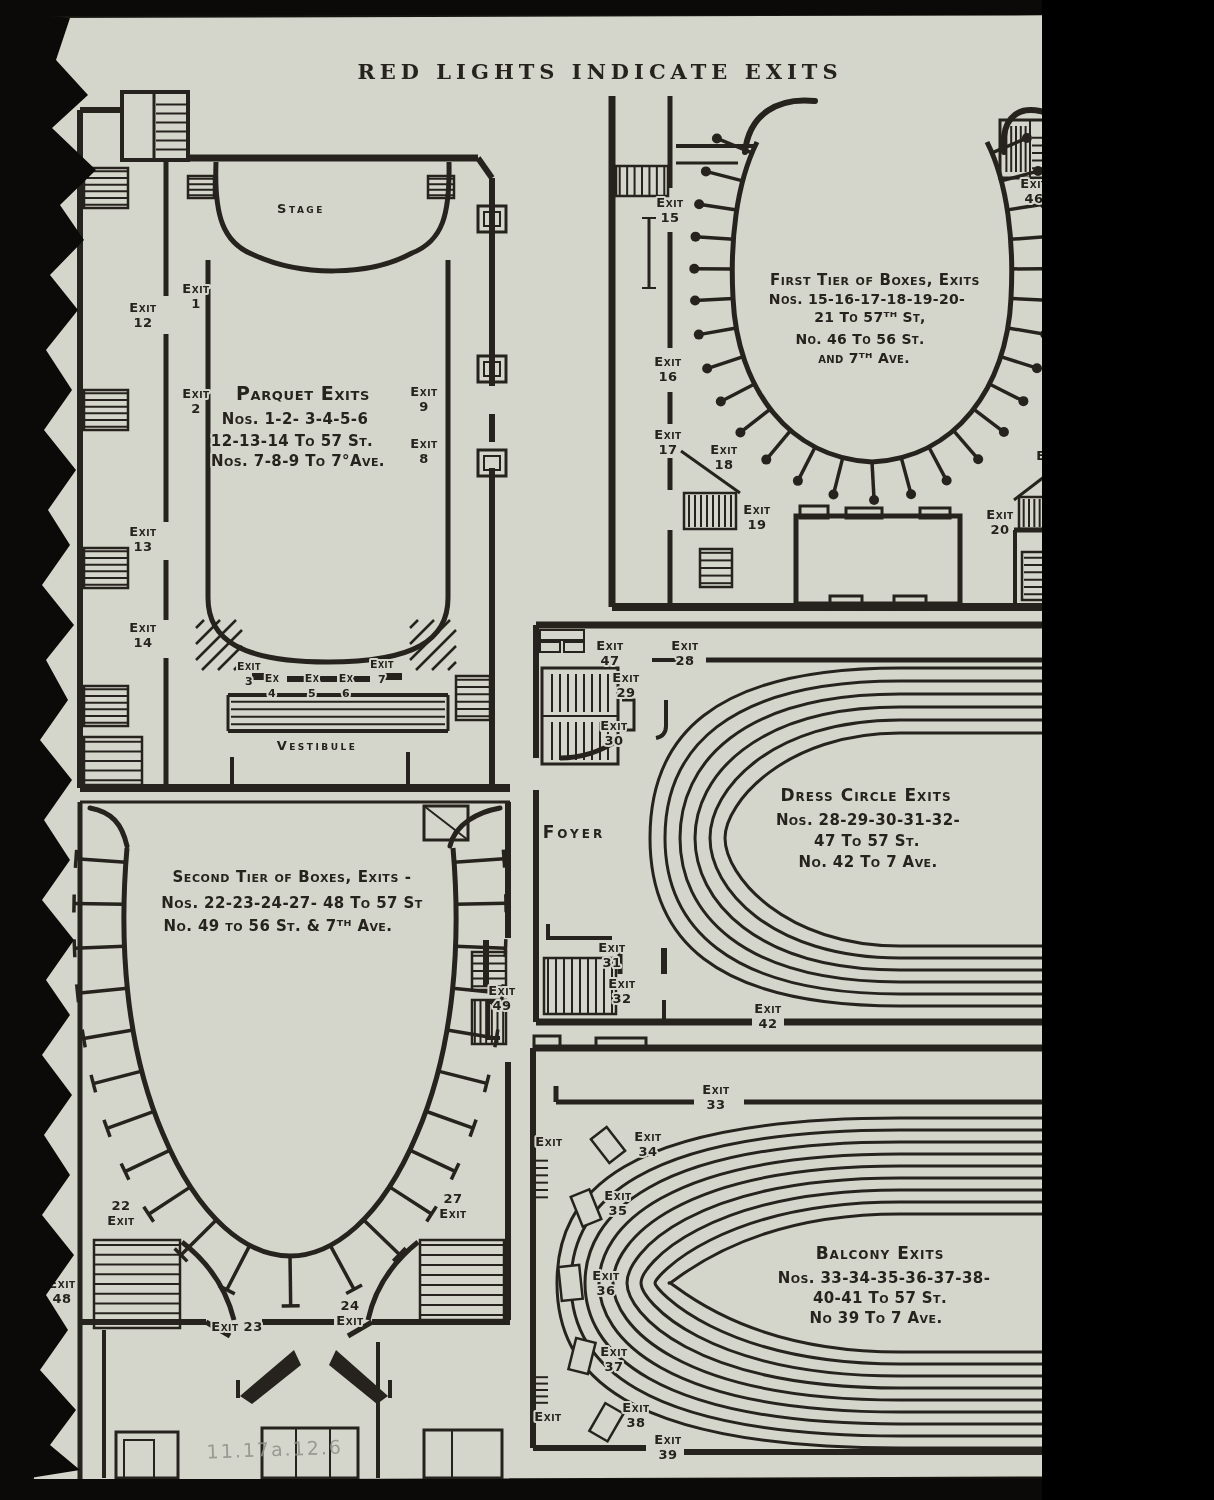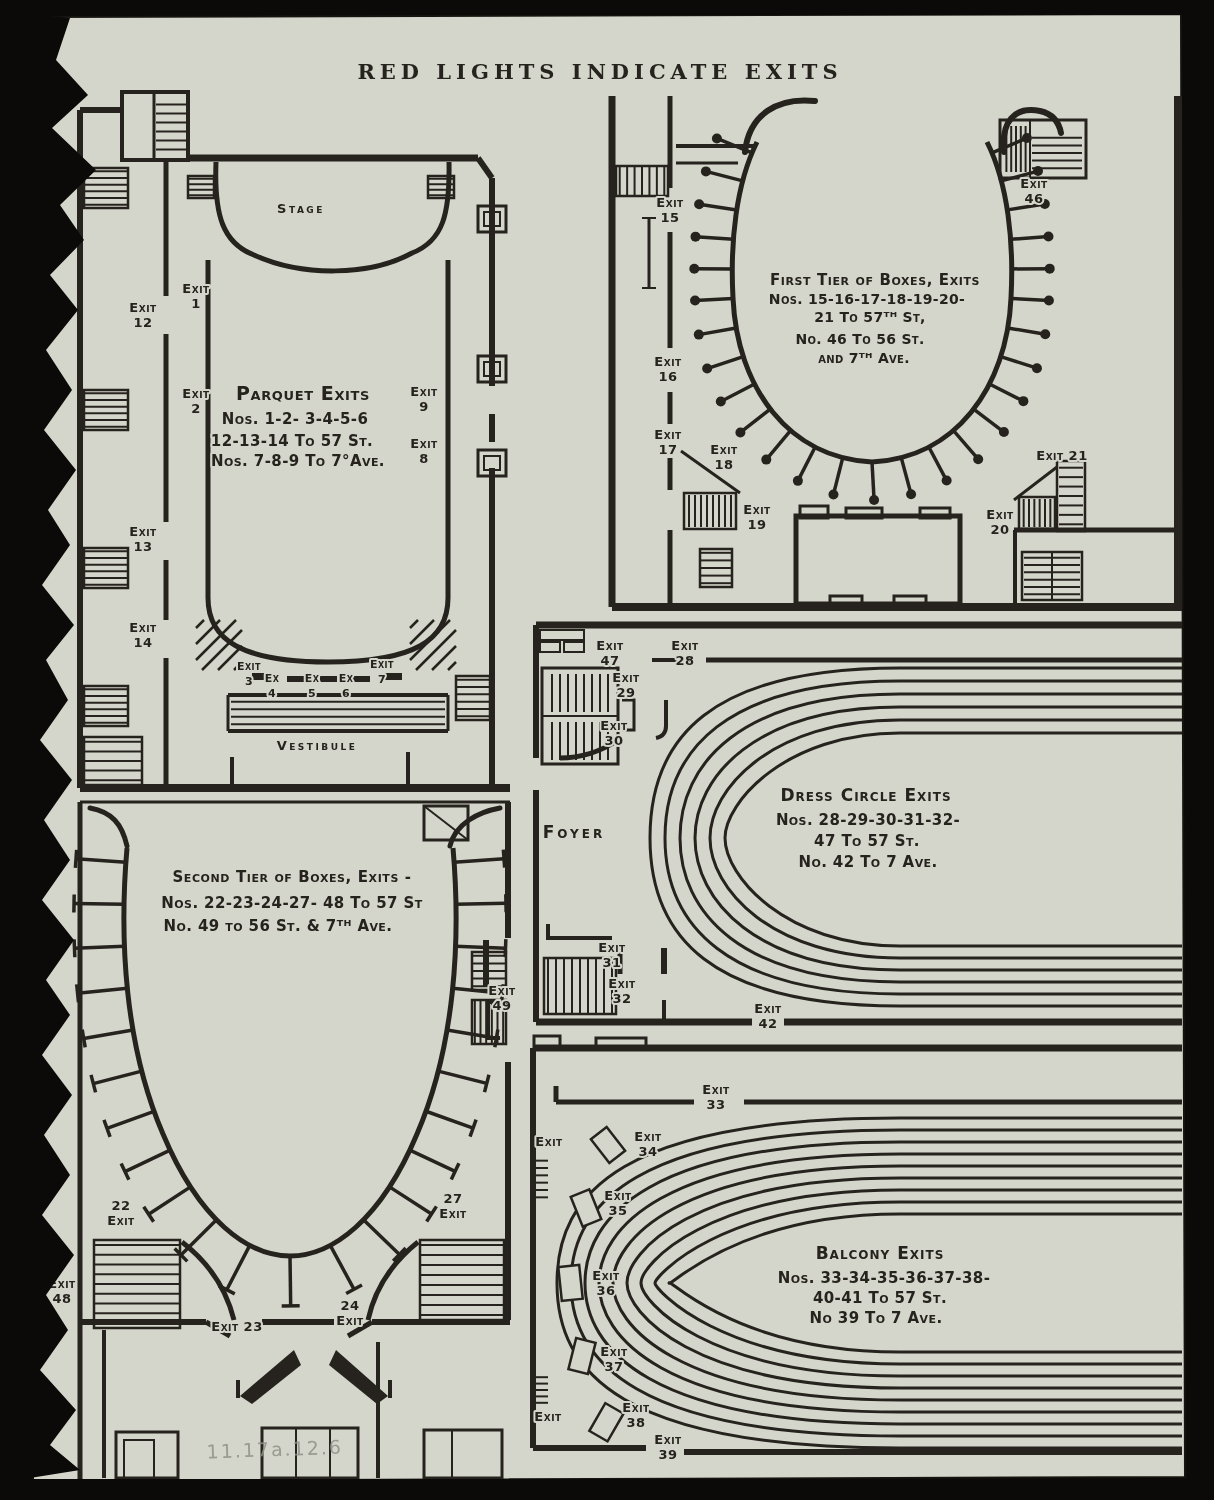--- a/index.html
+++ b/index.html
@@ -1,16 +1,16 @@
 <!DOCTYPE html>
 <html style="--ink: #26231e; --paper: #d5d6cb; --bg: #0b0a08; --pencil: #8f9088;"><head>
 <meta charset="utf-8">
 <style>
   html,body{margin:0;padding:0;background:#000;}
-  #stage{position:relative;width:1214px;height:1500px;background:var(--bg,#0b0a08);overflow:hidden;}
+  #stage{position:relative;width:1042px;height:1500px;background:var(--bg,#0b0a08);overflow:hidden;}
   svg{display:block;}
   svg text{fill:var(--ink);text-anchor:middle;font-family:"DejaVu Sans",sans-serif;
            font-variant-caps:small-caps;font-weight:700;
            paint-order:stroke;stroke:var(--paper);stroke-width:4px;stroke-linejoin:round;}
   .title{font-family:"DejaVu Serif",serif;font-variant-caps:normal;font-weight:600;
          font-size:21px;letter-spacing:5px;stroke:none;}
   .h{font-size:17px;letter-spacing:1px;}
   .h2{font-size:15px;letter-spacing:.6px;}
   .t{font-size:15px;letter-spacing:.4px;}
   .t2{font-size:14px;letter-spacing:.3px;}

